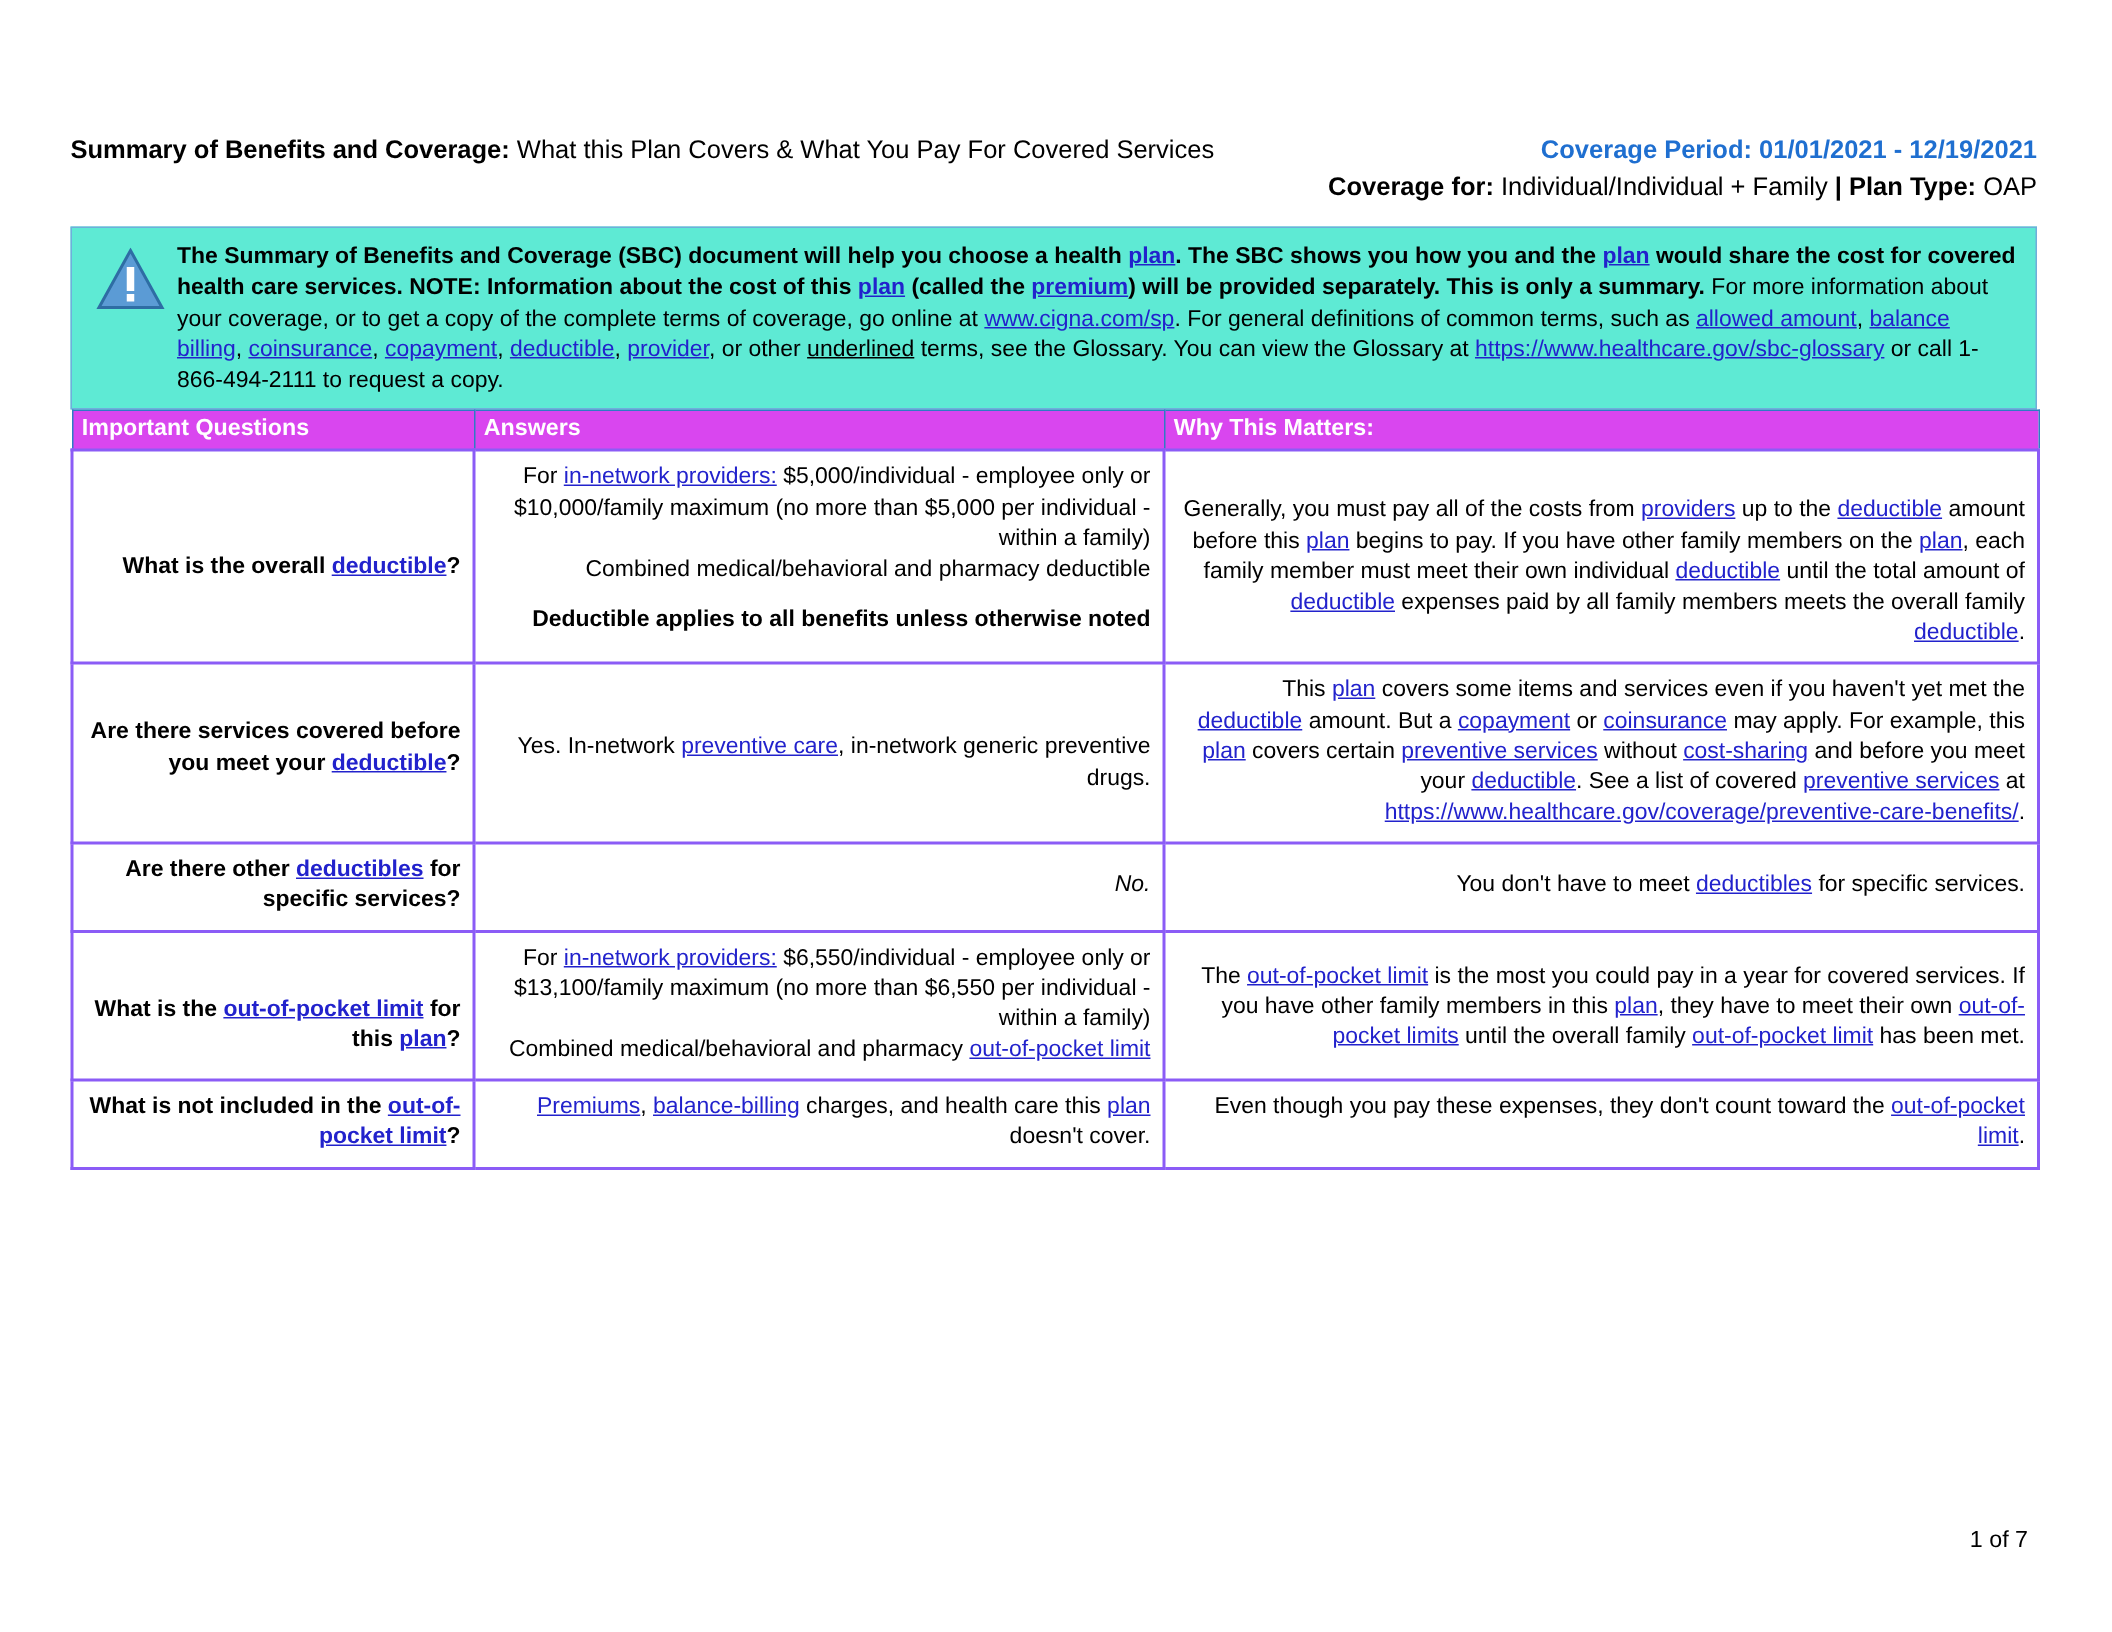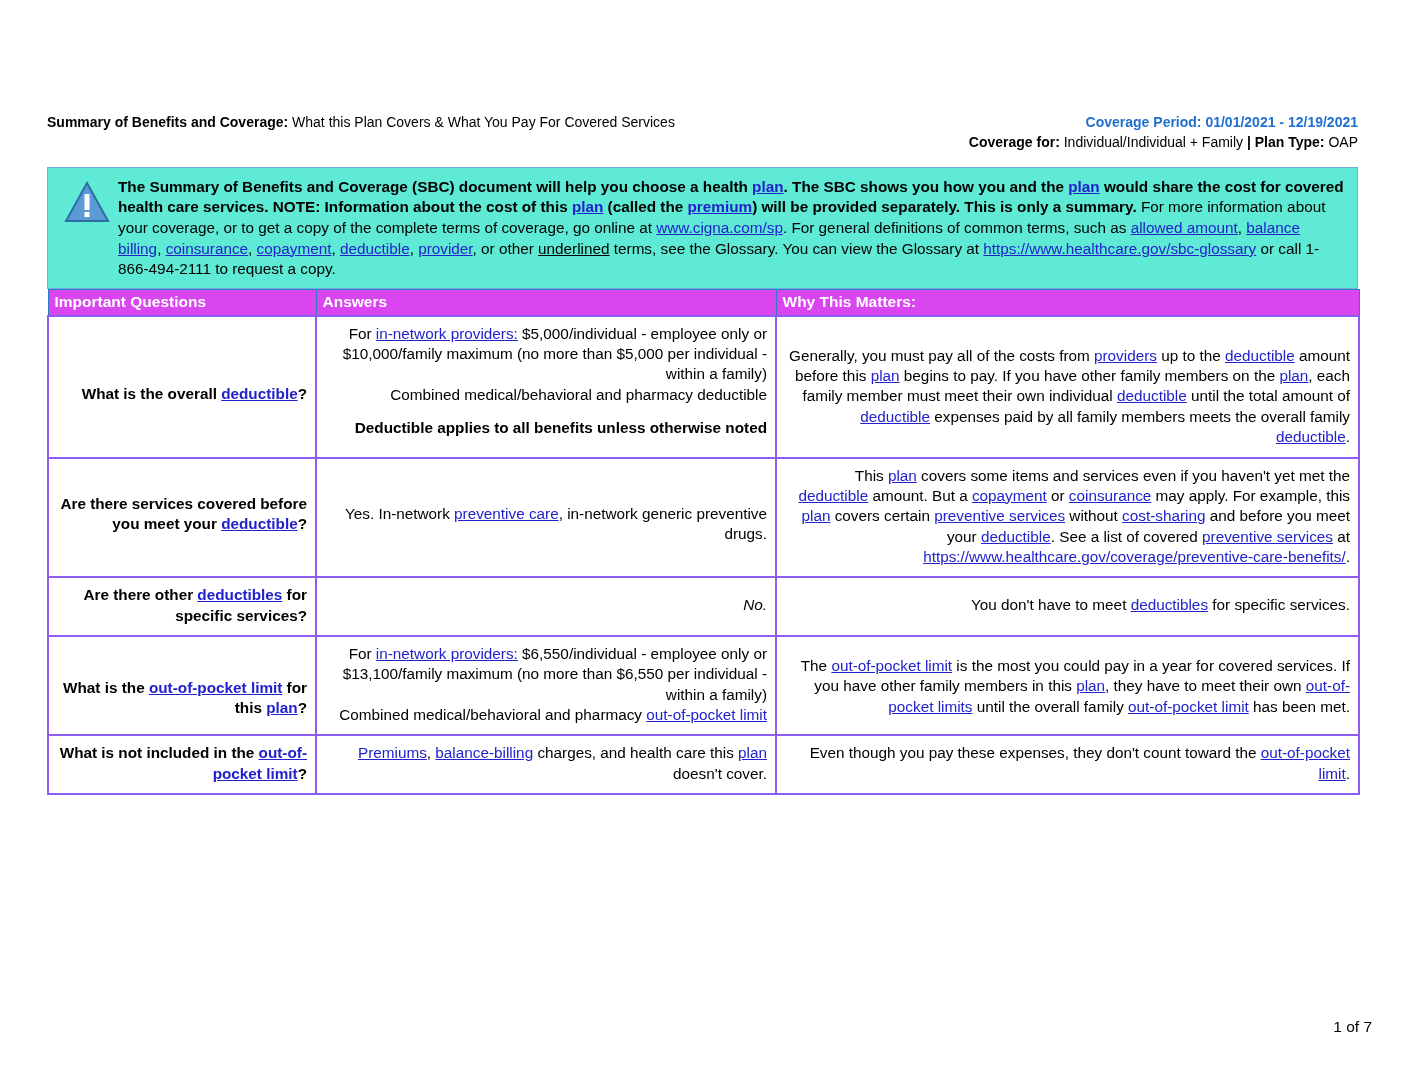--- a/index.html
+++ b/index.html
@@ -19,23 +19,22 @@
     width: 1408px;
     height: 1088px;
     box-sizing: border-box;
     padding: 88px 50px 0 47px;
   }
   
   .header {
     display: flex;
     justify-content: space-between;
     align-items: flex-start;
-    font-size: 14px;
+    font-size: 17px;
     line-height: 1.45;
-    margin-top: 24px;
   }
   .header-left { max-width: 840px; }
   .header-right { text-align: right; }
   .hdr-bold { font-weight: bold; }
   .hdr-blue { color: #1F6FD0; font-weight: bold; }
   .plan-line { color: #1F6FD0; font-weight: bold; }
 
   
   .notice {
     margin-top: 14px;
@@ -92,21 +91,21 @@
   .col-a { width: 460px; }
   .col-w { width: 583px; }
   td.q {
     font-weight: bold;
   }
   .spacer { height: 13px; }
 
   
   .footer {
     position: absolute;
-    right: 36px;
+    right: 56px;
     bottom: 52px;
     font-size: 15.5px;
   }
 </style>
 </head>
 <body>
 
 <div class="page">
 
   <div class="header">

